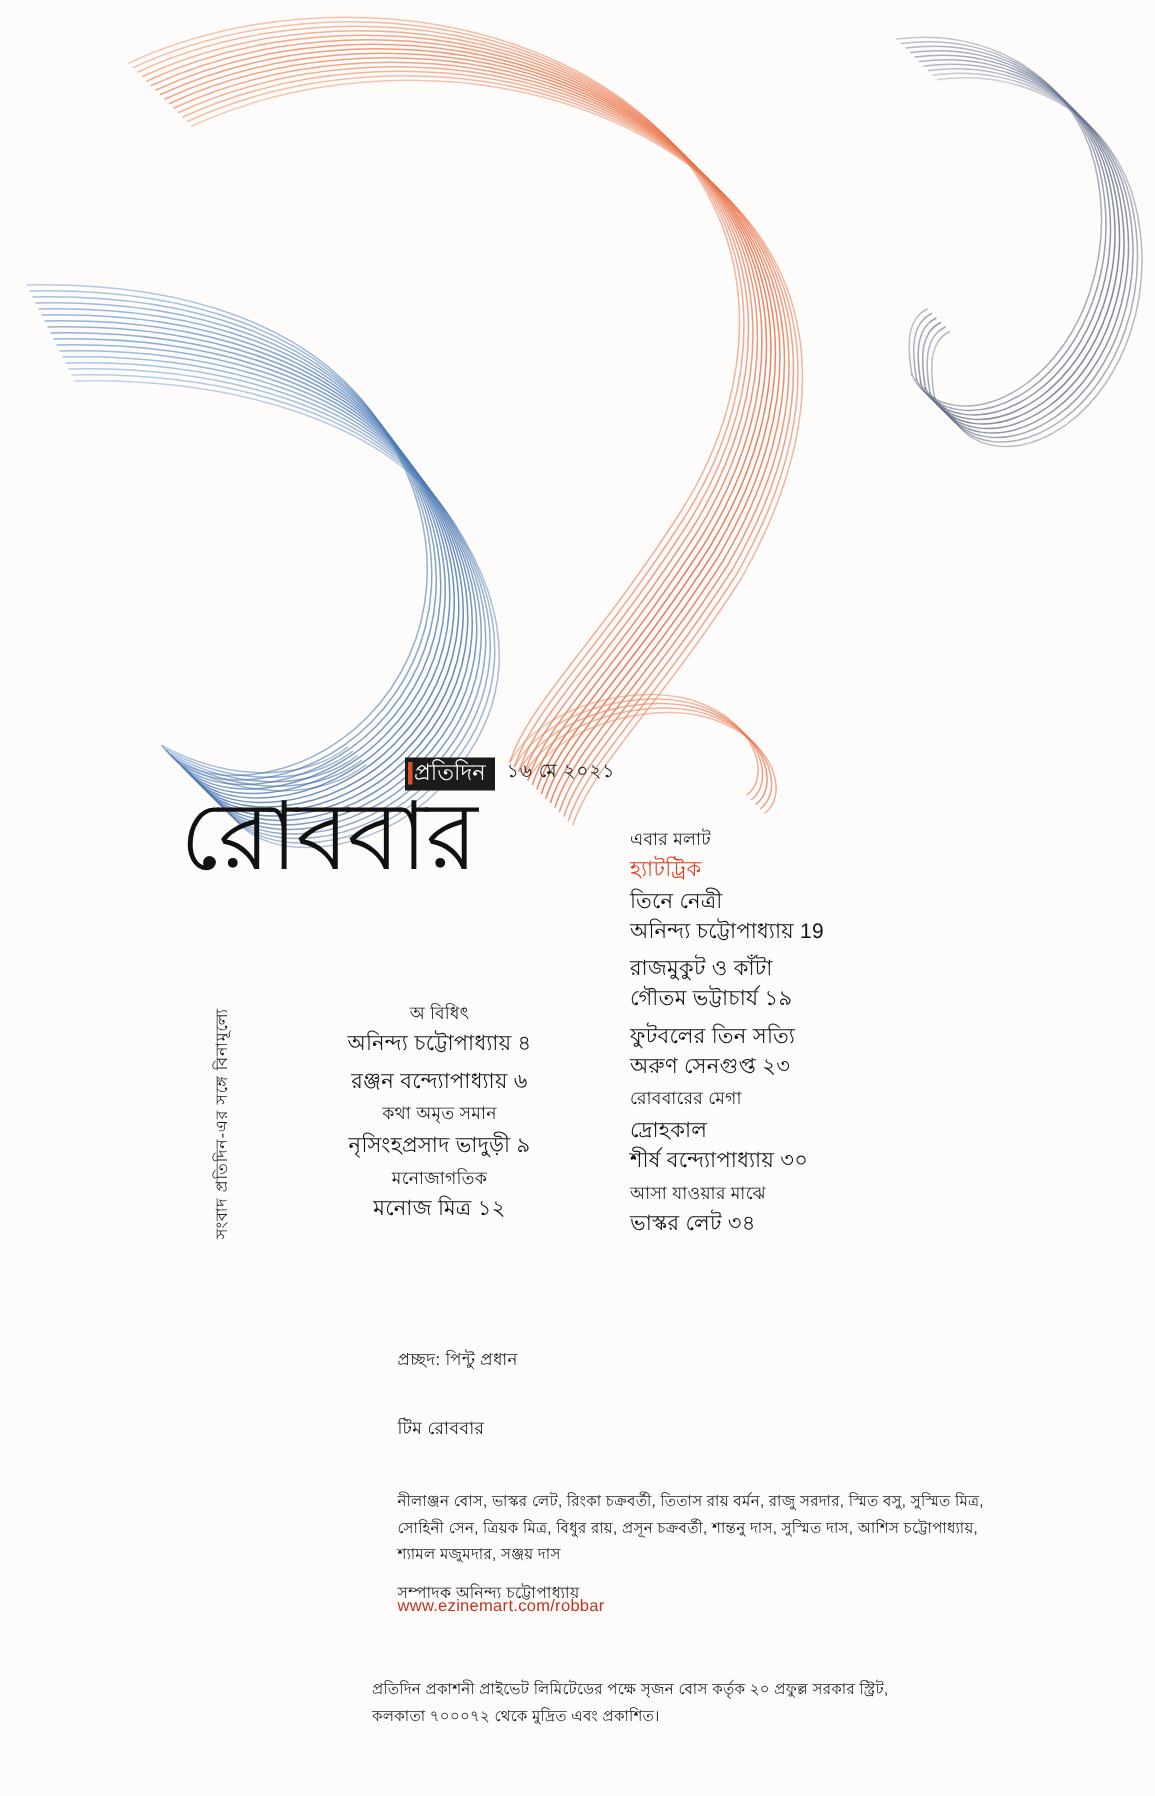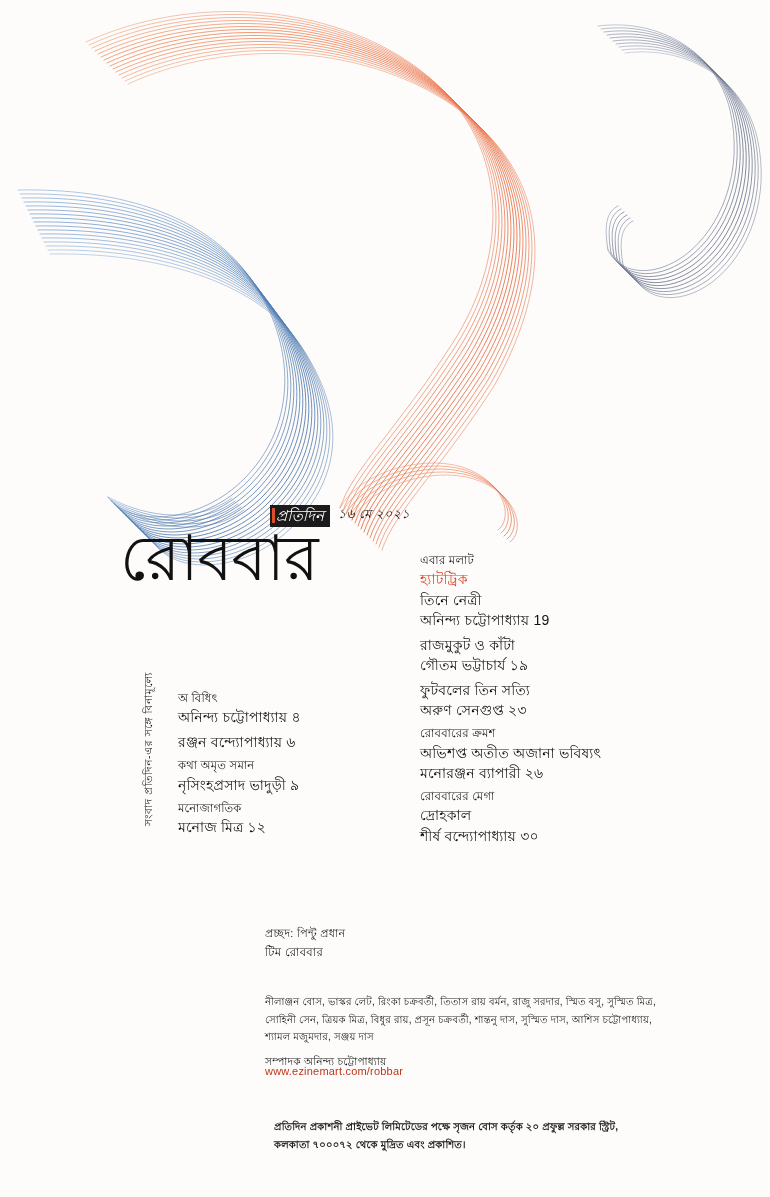--- a/index.html
+++ b/index.html
@@ -38,21 +38,20 @@
     position: absolute;
     left: 120px;
     top: 505px;
     width: 360px;
   }
   .masthead-top {
     display: flex;
     align-items: flex-end;
     gap: 8px;
     padding-left: 150px;
-    font-style: italic;
   }
   .pratidin-logo {
     display: inline-block;
     background: #1b1b1b;
     color: #ffffff;
     font-size: 15px;
     line-height: 1;
     padding: 3px 6px 4px 6px;
     letter-spacing: 0px;
     position: relative;
@@ -93,22 +92,21 @@
     letter-spacing: 0.6px;
     white-space: nowrap;
   }
 
   
   .toc-left {
     position: absolute;
     left: 178px;
     top: 668px;
     width: 230px;
-    text-align: left;
-    margin-top: 22px;
+    text-align: center;
   }
   .toc-right {
     position: absolute;
     left: 420px;
     top: 552px;
     width: 260px;
     text-align: left;
   }
   .toc-section {
     margin-bottom: 4px;
@@ -132,21 +130,21 @@
     font-size: 14px;
     color: #111;
     line-height: 1.5;
     letter-spacing: 0.2px;
   }
 
   
   .cover-credit {
     position: absolute;
     left: 265px;
-    top: 925px;
+    top: 898px;
     font-size: 11px;
     color: #1b1b1b;
     letter-spacing: 0.3px;
   }
   .team-label {
     position: absolute;
     left: 265px;
     top: 944px;
     font-size: 11.5px;
     color: #1b1b1b;
@@ -175,28 +173,27 @@
     position: absolute;
     left: 265px;
     top: 1065px;
     font-size: 11px;
     color: #c2341b;
     text-decoration: none;
     letter-spacing: 0.2px;
   }
   .imprint {
     position: absolute;
-    left: 274px;
+    left: 248px;
     top: 1118px;
     width: 380px;
     font-size: 10px;
     line-height: 1.8;
     color: #1b1b1b;
     letter-spacing: 0.2px;
-    font-weight: bold;
   }
 </style>
 </head>
 <body>
 
 <div class="page">
 
   <svg class="artwork" viewBox="0 0 770 640" xmlns="http://www.w3.org/2000/svg">
     <defs>
       <linearGradient id="blueGrad" x1="0" y1="0" x2="1" y2="1">
@@ -336,28 +333,27 @@
     </div>
     <div class="toc-section">
       <div class="toc-title">রাজমুকুট ও কাঁটা</div>
       <div class="toc-author">গৌতম ভট্টাচার্য ১৯</div>
     </div>
     <div class="toc-section">
       <div class="toc-title">ফুটবলের তিন সত্যি</div>
       <div class="toc-author">অরুণ সেনগুপ্ত ২৩</div>
     </div>
     <div class="toc-section">
-      <div class="toc-kicker">রোববারের ক্রমশ</div>
-      <div class="toc-title">অভিশপ্ত অতীত অজানা ভবিষ্যৎ</div>
-      <div class="toc-author">মনোরঞ্জন ব্যাপারী ২৬</div>
-    </div>
-    <div class="toc-section">
       <div class="toc-kicker">রোববারের মেগা</div>
       <div class="toc-title">দ্রোহকাল</div>
       <div class="toc-author">শীর্ষ বন্দ্যোপাধ্যায় ৩০</div>
+    </div>
+    <div class="toc-section">
+      <div class="toc-kicker">আসা যাওয়ার মাঝে</div>
+      <div class="toc-author">ভাস্কর লেট ৩৪</div>
     </div>
   </div>
 
   <div class="cover-credit">প্রচ্ছদ: পিন্টু প্রধান</div>
   <div class="team-label">টিম রোববার</div>
   <div class="team-names">নীলাঞ্জন বোস, ভাস্কর লেট, রিংকা চক্রবর্তী, তিতাস রায় বর্মন, রাজু সরদার, স্মিত বসু, সুস্মিত মিত্র, সোহিনী সেন, ত্রিয়ক মিত্র, বিধুর রায়, প্রসূন চক্রবর্তী, শান্তনু দাস, সুস্মিত দাস, আশিস চট্টোপাধ্যায়, শ্যামল মজুমদার, সঞ্জয় দাস</div>
   <div class="editor-line">সম্পাদক অনিন্দ্য চট্টোপাধ্যায়</div>
   <a class="website-link" href="#">www.ezinemart.com/robbar</a>
   <div class="imprint">প্রতিদিন প্রকাশনী প্রাইভেট লিমিটেডের পক্ষে সৃজন বোস কর্তৃক ২০ প্রফুল্ল সরকার স্ট্রিট, কলকাতা ৭০০০৭২ থেকে মুদ্রিত এবং প্রকাশিত।</div>
 

